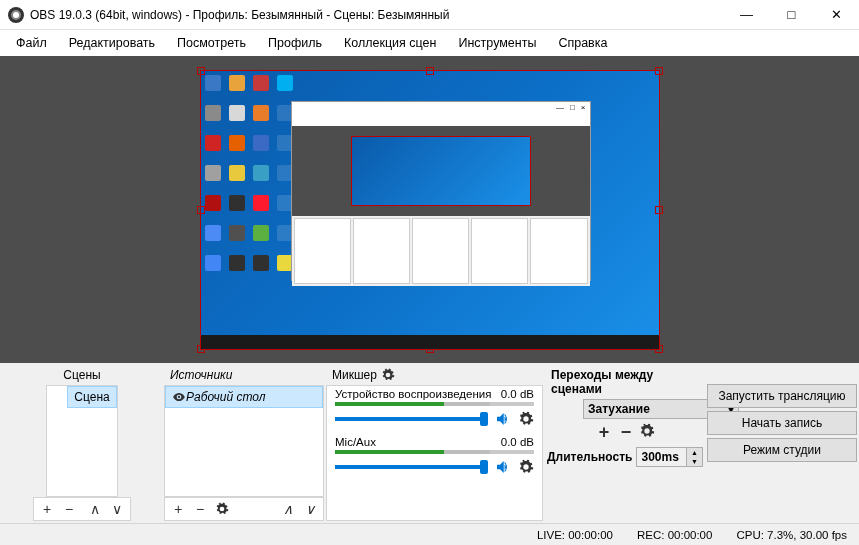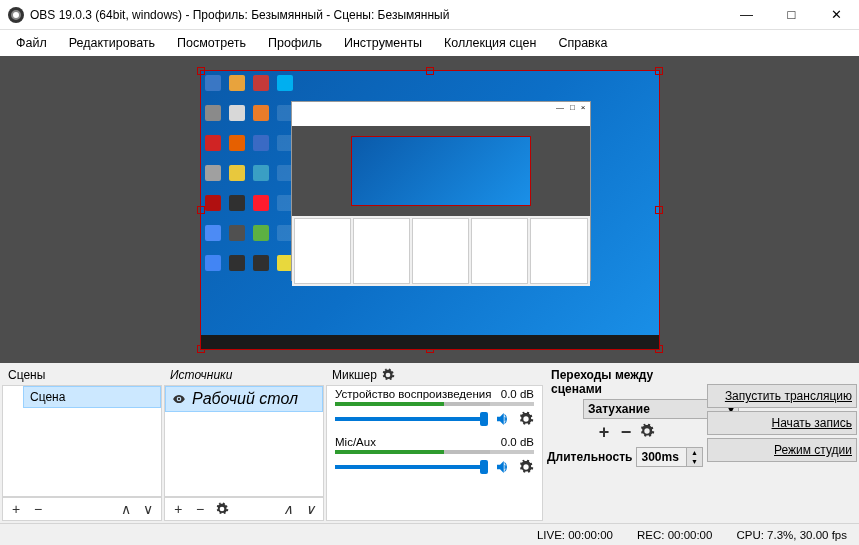--- a/index.html
+++ b/index.html
@@ -29,30 +29,30 @@
 .desk-icons { position:absolute; left:4px; top:4px; display:grid; grid-template-columns:repeat(4,18px); grid-auto-rows:24px; gap:6px 6px;}
 .di { width:16px;height:16px; border-radius:2px;}
 .taskbar { position:absolute; bottom:0; left:0; right:0; height:14px; background:#1a1a1a;}
 
 .panels { height: 160px; display: flex; padding: 2px; gap: 2px; background: #f0f0f0; }
 .panel { display: flex; flex-direction: column; }
 .panel-header { font-size: 12px; padding: 3px 6px; display: flex; align-items: center; gap: 4px; }
 .panel-body { flex: 1; background: #fff; border: 1px solid #d4d4d4; overflow: hidden; position:relative;}
 .panel-footer { height: 24px; display: flex; align-items: center; padding: 0 4px; gap: 4px; border-top:1px solid #d4d4d4; background:#fff; border-left:1px solid #d4d4d4;border-right:1px solid #d4d4d4;border-bottom:1px solid #d4d4d4;}
 
-.p-scenes { width: 160px; }
+.p-scenes { width: 160px; align-items: center; }
 .p-sources { width: 160px; font-style: italic; }
 .p-mixer { flex: 1; }
 .p-trans { width: 160px; font-weight: bold; }
 .p-buttons { width: 150px; }
 
 .list-item { padding: 3px 6px; font-size: 12px; margin-left: 20px; }
 .list-item.selected { background: #cce8ff; border:1px solid #99d1ff; }
 
-.src-item { display: flex; align-items: center; gap: 6px; padding: 3px 6px; font-size: 16px; }
+.src-item { display: flex; align-items: center; padding: 3px 6px; font-size: 12px; }
 .src-item.selected { background: #cce8ff; border:1px solid #99d1ff;}
 .eye-icon { width: 14px; height: 14px; }
 
 .icon-btn { width: 18px; height: 18px; display: flex; align-items: center; justify-content: center; font-size: 14px; color: #333; }
 
 .mixer-channel { padding: 2px 8px 6px; }
 .mix-row { display: flex; justify-content: space-between; font-size: 11.5px; margin-bottom: 2px; }
 .meter { height: 4px; background: linear-gradient(to right, #2e9b2e 0%, #2e9b2e 55%, #bdbdbd 55%, #bdbdbd 78%, #c9c9c9 78%); margin-bottom: 4px; }
 .slider-row { display: flex; align-items: center; gap: 6px; }
 .slider { flex: 1; height: 4px; background: #d0d0d0; position: relative; }
@@ -60,21 +60,21 @@
 .slider-fill { position:absolute; left:0; top:0; bottom:0; right:4px; background:#0078d7;}
 
 .trans-select { width: 100%; padding: 2px 4px; font-size: 12px; border: 1px solid #adadad; background: #e1e1e1; display: flex; justify-content: space-between; align-items: center; margin-left: 36px; }
 .trans-row { display: flex; gap: 4px; margin-top: 4px; justify-content: center; }
 .dur-row { display: flex; align-items: center; gap: 4px; margin-top: 6px; font-size: 12px; }
 .dur-input { flex:1; display:flex; border:1px solid #adadad;}
 .dur-input span:first-child { flex:1; padding:2px 4px; font-size:12px;}
 .spin { width:16px; display:flex; flex-direction:column;}
 .spin div{flex:1; border-left:1px solid #adadad; display:flex;align-items:center;justify-content:center;font-size:7px; background:#e1e1e1;}
 
-.action-btn { display: block; width: 100%; padding: 4px; font-size: 12px; background: #e1e1e1; border: 1px solid #adadad; margin-bottom: 3px; text-align: right; text-decoration: underline; }
+.action-btn { display: block; width: 100%; padding: 4px; font-size: 12px; background: #e1e1e1; border: 1px solid #adadad; margin-bottom: 3px; text-align: center; }
 
 .statusbar { height: 22px; display: flex; align-items: center; justify-content: flex-end; gap: 24px; padding: 0 12px; font-size: 11.5px; background: #f0f0f0; border-top: 1px solid #d4d4d4; }
 .speaker-svg { width:18px; height:18px;}
 </style>
 </head>
 <body>
 
 <div class="titlebar">
   <div class="titlebar-icon"></div>
   <div class="titlebar-title">OBS 19.0.3 (64bit, windows) - Профиль: Безымянный - Сцены: Безымянный</div>
@@ -83,22 +83,22 @@
     <div class="win-btn">□</div>
     <div class="win-btn win-close">✕</div>
   </div>
 </div>
 
 <div class="menubar">
   <div class="menu-item">Файл</div>
   <div class="menu-item">Редактировать</div>
   <div class="menu-item">Посмотреть</div>
   <div class="menu-item">Профиль</div>
+  <div class="menu-item">Коллекция сцен</div>
   <div class="menu-item">Инструменты</div>
-  <div class="menu-item">Коллекция сцен</div>
   <div class="menu-item">Справка</div>
 </div>
 
 <div class="preview-area">
   <div class="preview-inner">
 
     <div class="preview-handle" style="left:-4px;top:-4px"></div>
     <div class="preview-handle" style="left:50%;top:-4px;margin-left:-4px"></div>
     <div class="preview-handle" style="right:-4px;top:-4px"></div>
     <div class="preview-handle" style="left:-4px;top:50%;margin-top:-4px"></div>

